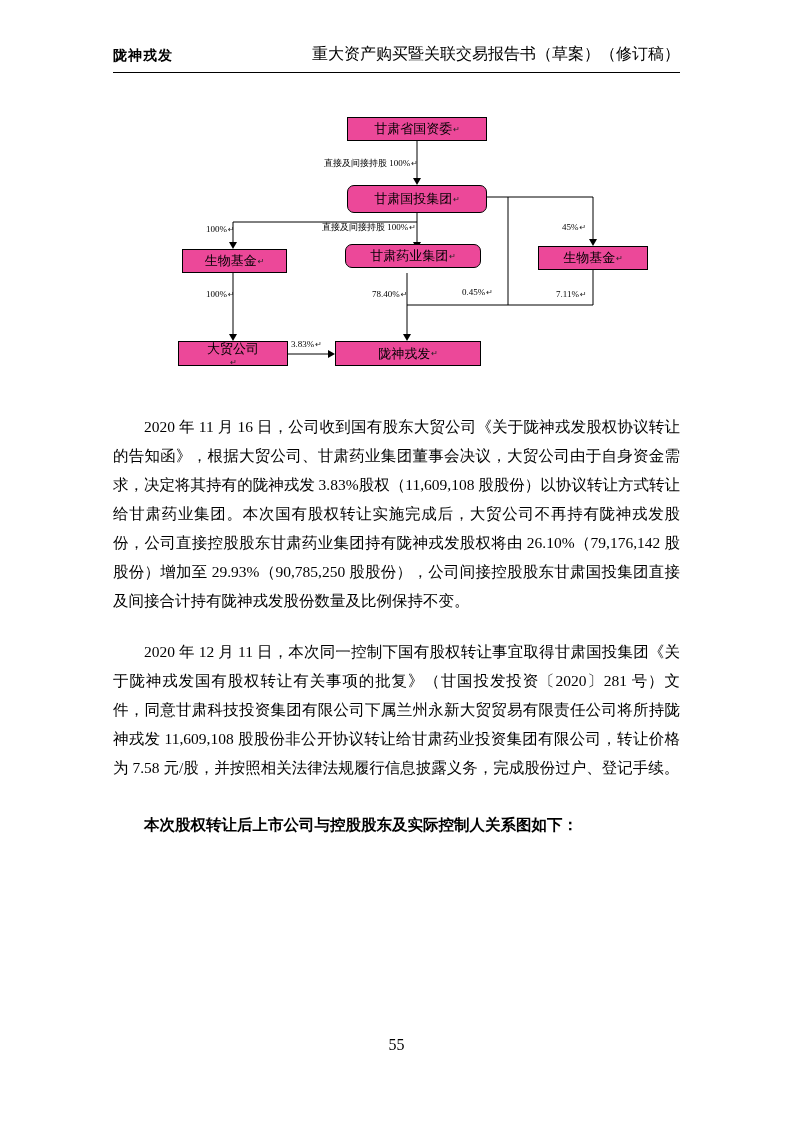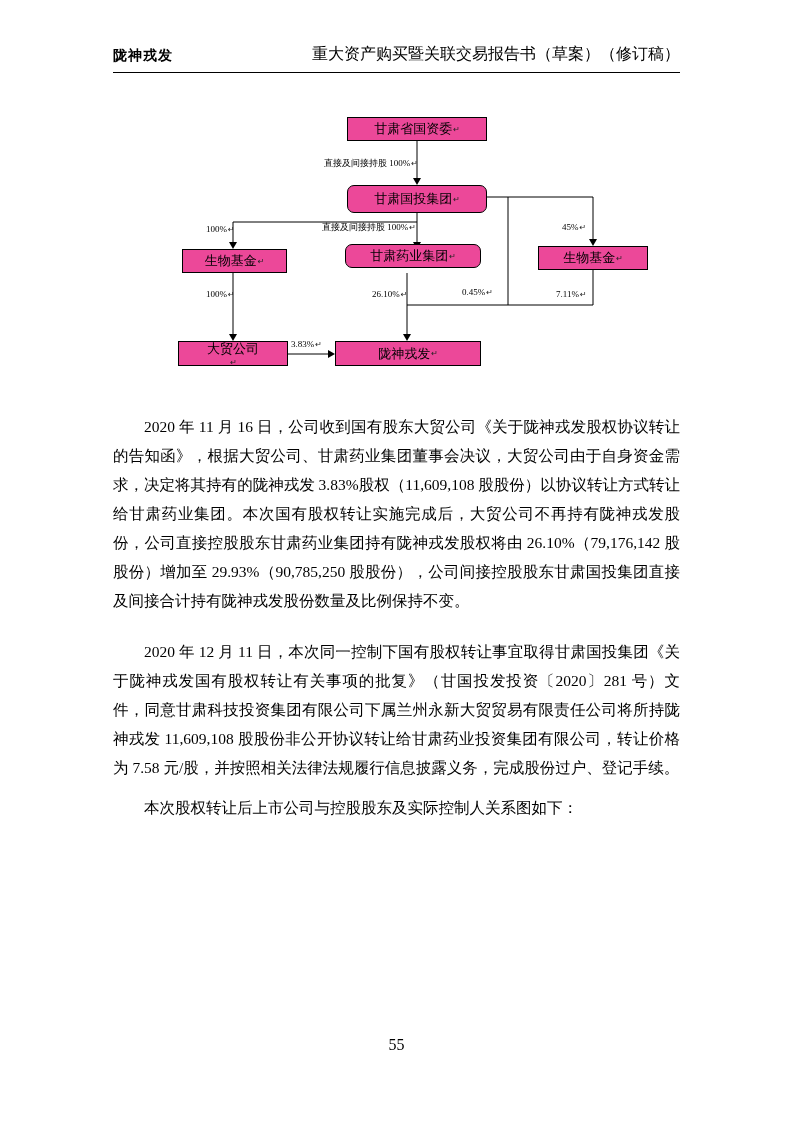--- a/index.html
+++ b/index.html
@@ -31,21 +31,21 @@
     position:absolute; font-size:9px; white-space:nowrap; z-index:3;
     font-family:"Liberation Serif","DejaVu Serif",serif;
   }
   
   .main {
     position:absolute; left:113px; top:390px; width:567px;
     font-size:15.5px; line-height:29px; text-align:justify;
   }
   .main p { text-indent:2em; }
   .para { margin-top:22px; }
-  .bold-note { margin-top:11px; font-weight:normal; }
+  .bold-note { margin-top:28px; font-weight:bold; }
   
   .footer {
     position:absolute; left:0; top:1036px; width:793px;
     text-align:center; font-size:16px;
   }
 </style>
 </head>
 <body>
 
 <div class="page">
@@ -110,21 +110,21 @@
     <div class="node" style="left:335px;top:341px;width:146px;height:25px;">
       <span>陇神戎发</span>
         <span class="ret">↵</span>
     </div>
 
     <span class="edge-label" style="left:324px;top:157px;"><span>直接及间接持股 100%</span><span class="ret">↵</span></span>
     <span class="edge-label" style="left:206px;top:224px;"><span>100%</span><span class="ret">↵</span></span>
     <span class="edge-label" style="left:322px;top:221px;"><span>直接及间接持股 100%</span><span class="ret">↵</span></span>
     <span class="edge-label" style="left:562px;top:222px;"><span>45%</span><span class="ret">↵</span></span>
     <span class="edge-label" style="left:206px;top:289px;"><span>100%</span><span class="ret">↵</span></span>
-    <span class="edge-label" style="left:372px;top:289px;"><span>26.10%</span><span class="ret">↵</span></span>
+    <span class="edge-label" style="left:372px;top:289px;"><span>78.40%</span><span class="ret">↵</span></span>
     <span class="edge-label" style="left:462px;top:287px;"><span>0.45%</span><span class="ret">↵</span></span>
     <span class="edge-label" style="left:556px;top:289px;"><span>7.11%</span><span class="ret">↵</span></span>
     <span class="edge-label" style="left:291px;top:339px;"><span>3.83%</span><span class="ret">↵</span></span>
   </div>
 
   <div class="main">
     <p class="para">2020 年 11 月 16 日，公司收到国有股东大贸公司《关于陇神戎发股权协议转让的告知函》，根据大贸公司、甘肃药业集团董事会决议，大贸公司由于自身资金需求，决定将其持有的陇神戎发 3.83%股权（11,609,108 股股份）以协议转让方式转让给甘肃药业集团。本次国有股权转让实施完成后，大贸公司不再持有陇神戎发股份，公司直接控股股东甘肃药业集团持有陇神戎发股权将由 26.10%（79,176,142 股股份）增加至 29.93%（90,785,250 股股份），公司间接控股股东甘肃国投集团直接及间接合计持有陇神戎发股份数量及比例保持不变。</p>
     <p class="para">2020 年 12 月 11 日，本次同一控制下国有股权转让事宜取得甘肃国投集团《关于陇神戎发国有股权转让有关事项的批复》（甘国投发投资〔2020〕281 号）文件，同意甘肃科技投资集团有限公司下属兰州永新大贸贸易有限责任公司将所持陇神戎发 11,609,108 股股份非公开协议转让给甘肃药业投资集团有限公司，转让价格为 7.58 元/股，并按照相关法律法规履行信息披露义务，完成股份过户、登记手续。</p>
     <p class="bold-note">本次股权转让后上市公司与控股股东及实际控制人关系图如下：</p>
   </div>

